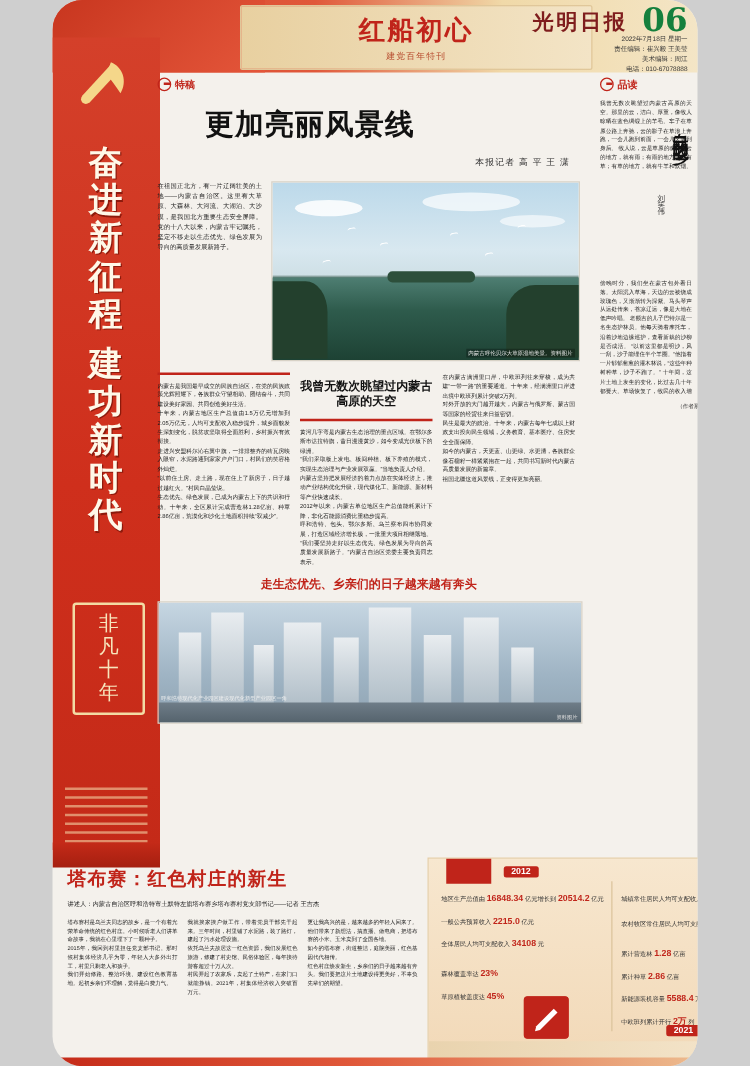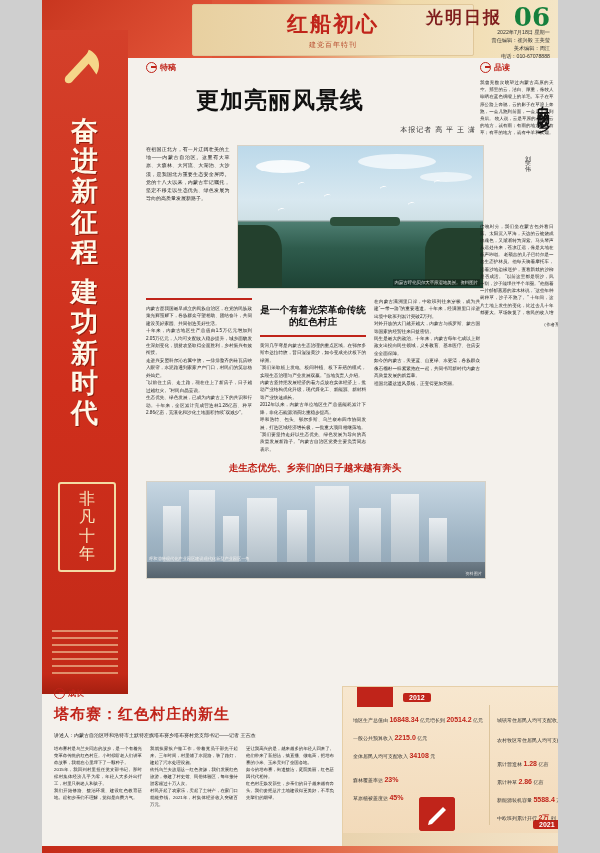--- a/index.html
+++ b/index.html
@@ -1,19 +1,19 @@
 <!DOCTYPE html>
 <html><head>
 <meta charset="utf-8">
 <style>
   html,body{margin:0;padding:0;background:#cfcfcf;}
   body{font-family:"Liberation Sans", sans-serif;}
   #page{
     position:relative;width:516px;height:853px;margin:0 auto;
-    background:#f4f1ec;overflow:hidden;
+    background:#f4f1ec;overflow:hidden;border-radius:24px;
   }
   
   .top-strip{position:absolute;left:0;top:0;width:600px;height:58px;
     background:linear-gradient(90deg,#d8452c 0%,#e0583a 35%,#f0d9a8 60%,#f6ecd6 100%);}
   .top-left-block{position:absolute;left:0;top:0;width:170px;height:58px;
     background:linear-gradient(135deg,#c8361f,#e4563a);}
   .banner-wrap{position:absolute;left:150px;top:4px;width:280px;height:50px;
     background:linear-gradient(90deg,#e8d0a0,#f3e4c6);border:1px solid #e0c79a;
     border-radius:2px;display:flex;flex-direction:column;align-items:center;justify-content:center;}
   .banner-title{font-family:"DejaVu Serif",serif;color:#c0241a;font-size:21px;font-weight:700;letter-spacing:2px;}
@@ -36,28 +36,28 @@
     text-shadow:1px 1px 0 #8d1a0c;}
   .vert-title span{display:block;}
   .decade-badge{position:absolute;left:16px;top:452px;width:54px;
     border:2px solid #f3dba4;border-radius:3px;padding:6px 0;
     color:#f7e6bd;font-family:"DejaVu Serif",serif;font-size:16px;
     text-align:center;line-height:1.15;}
   .decade-badge span{display:block;}
   .gold-lines{position:absolute;left:10px;top:600px;width:66px;height:60px;}
   .gold-lines i{display:block;height:2px;margin-bottom:5px;background:rgba(247,226,178,.55);}
   
-  .main-col{position:absolute;left:104px;top:62px;width:338px;}
+  .main-col{position:absolute;left:84px;top:62px;width:338px;}
   .sec-mark{display:flex;align-items:center;gap:3px;font-size:8px;color:#c0241a;font-weight:700;}
   .sec-mark .g{display:inline-block;width:9px;height:9px;border:1.6px solid #c0241a;border-radius:50%;
     position:relative;}
   .sec-mark .g:after{content:"";position:absolute;left:4px;top:3px;width:5px;height:1.6px;background:#c0241a;}
   .headline{font-family:"DejaVu Serif",serif;color:#111;font-weight:700;
     font-size:23px;line-height:1.34;letter-spacing:1px;margin:12px 0 0 22px;}
-  .headline .l2{margin-left:28px;display:block;}
+  .headline .l2{margin-left:16px;display:block;}
   .byline{text-align:right;font-size:7px;color:#333;margin:9px 8px 0 0;letter-spacing:1px;}
   .lede-wrap{display:flex;margin-top:10px;gap:7px;}
   .lede-text{width:84px;font-size:5px;line-height:1.65;color:#222;text-align:justify;}
   .photo{width:247px;height:142px;position:relative;overflow:hidden;border:1px solid #d8d2c6;}
   .sky{position:absolute;inset:0;background:linear-gradient(180deg,#bcd9ea 0%,#d8e8f0 38%,#cfe0e6 52%,#3f5f53 54%,#24422f 100%);}
   .cloud{position:absolute;background:rgba(255,255,255,.85);border-radius:50%;}
   .water{position:absolute;left:0;top:54%;width:100%;height:46%;
     background:linear-gradient(180deg,#4e7e72 0%,#2e5b4c 40%,#1d4234 100%);}
   .reed{position:absolute;background:#23402d;}
   .bird{position:absolute;width:7px;height:4px;border-top:1.3px solid #fff;border-radius:50%;
@@ -208,21 +208,21 @@
       <div class="col">
         <div class="bar-red"></div>
         <p style="white-space:pre-line;">内蒙古是我国最早成立的民族自治区，在党的民族政策光辉照耀下，各族群众守望相助、团结奋斗，共同建设美好家园、共同创造美好生活。
 十年来，内蒙古地区生产总值由1.5万亿元增加到2.05万亿元，人均可支配收入稳步提升，城乡面貌发生深刻变化，脱贫攻坚取得全面胜利，乡村振兴有效衔接。
 走进兴安盟科尔沁右翼中旗，一排排整齐的砖瓦房映入眼帘，水泥路通到家家户户门口，村民们的笑容格外灿烂。
 “以前住土房、走土路，现在住上了新房子，日子越过越红火。”村民白晶莹说。
 生态优先、绿色发展，已成为内蒙古上下的共识和行动。十年来，全区累计完成营造林1.28亿亩、种草2.86亿亩，荒漠化和沙化土地面积持续“双减少”。</p>
       </div>
 
       <div class="col">
-        <div class="sub-head">是一个有着光荣革命传统的红色村庄</div>
+        <div class="sub-head">我曾无数次眺望过内蒙古高原的天空</div>
         <div class="bar-red"></div>
         <p style="white-space:pre-line;">黄河几字弯是内蒙古生态治理的重点区域。在鄂尔多斯市达拉特旗，昔日漫漫黄沙，如今变成光伏板下的绿洲。
 “我们采取板上发电、板间种植、板下养殖的模式，实现生态治理与产业发展双赢。”当地负责人介绍。
 内蒙古坚持把发展经济的着力点放在实体经济上，推动产业结构优化升级，现代煤化工、新能源、新材料等产业快速成长。
 2012年以来，内蒙古单位地区生产总值能耗累计下降，非化石能源消费比重稳步提高。
 呼和浩特、包头、鄂尔多斯、乌兰察布四市协同发展，打造区域经济增长极，一批重大项目相继落地。
 “我们要坚持走好以生态优先、绿色发展为导向的高质量发展新路子。”内蒙古自治区党委主要负责同志表示。</p>
       </div>
 
       <div class="col">
@@ -276,24 +276,20 @@
 如今，每当我在城市的楼宇间抬头，看见一朵孤独的白云，总会想起那片高原，想起老额吉添满的奶茶碗，想起巴特尔指向远方的手。
 白云的故乡，也是我灵魂的故乡。</div>
 
     <div class="rc-foot">（作者系内蒙古作家协会会员，现居呼和浩特）</div>
   </div>
 
   <div class="essay-title">白云的故乡</div>
   <div class="essay-author">刘 笑 伟</div>
 
   <div class="bottom-left">
-    <div class="sec-mark">
-      <span class="g"></span>
-      <span>成长</span>
-    </div>
     <div class="bl-title">塔布赛：红色村庄的新生</div>
     <div class="bl-sub">讲述人：内蒙古自治区呼和浩特市土默特左旗塔布赛乡塔布赛村党支部书记——记者 王吉杰</div>
     <div class="bl-cols">
       <div class="bl-col" style="white-space:pre-line;">塔布赛村是乌兰夫同志的故乡，是一个有着光荣革命传统的红色村庄。小时候听老人们讲革命故事，我就在心里埋下了一颗种子。
 2015年，我回到村里担任党支部书记。那时候村集体经济几乎为零，年轻人大多外出打工，村里只剩老人和孩子。
 我们开始修路、整治环境、建设红色教育基地。起初乡亲们不理解，觉得是白费力气。</div>
       <div class="bl-col" style="white-space:pre-line;">我就挨家挨户做工作，带着党员干部先干起来。三年时间，村里铺了水泥路，装了路灯，建起了污水处理设施。
 依托乌兰夫故居这一红色资源，我们发展红色旅游，修建了村史馆、民俗体验区，每年接待游客超过十万人次。
 村民开起了农家乐，卖起了土特产，在家门口就能挣钱。2021年，村集体经济收入突破百万元。</div>
       <div class="bl-col" style="white-space:pre-line;">更让我高兴的是，越来越多的年轻人回来了。他们带来了新想法，搞直播、做电商，把塔布赛的小米、玉米卖到了全国各地。

